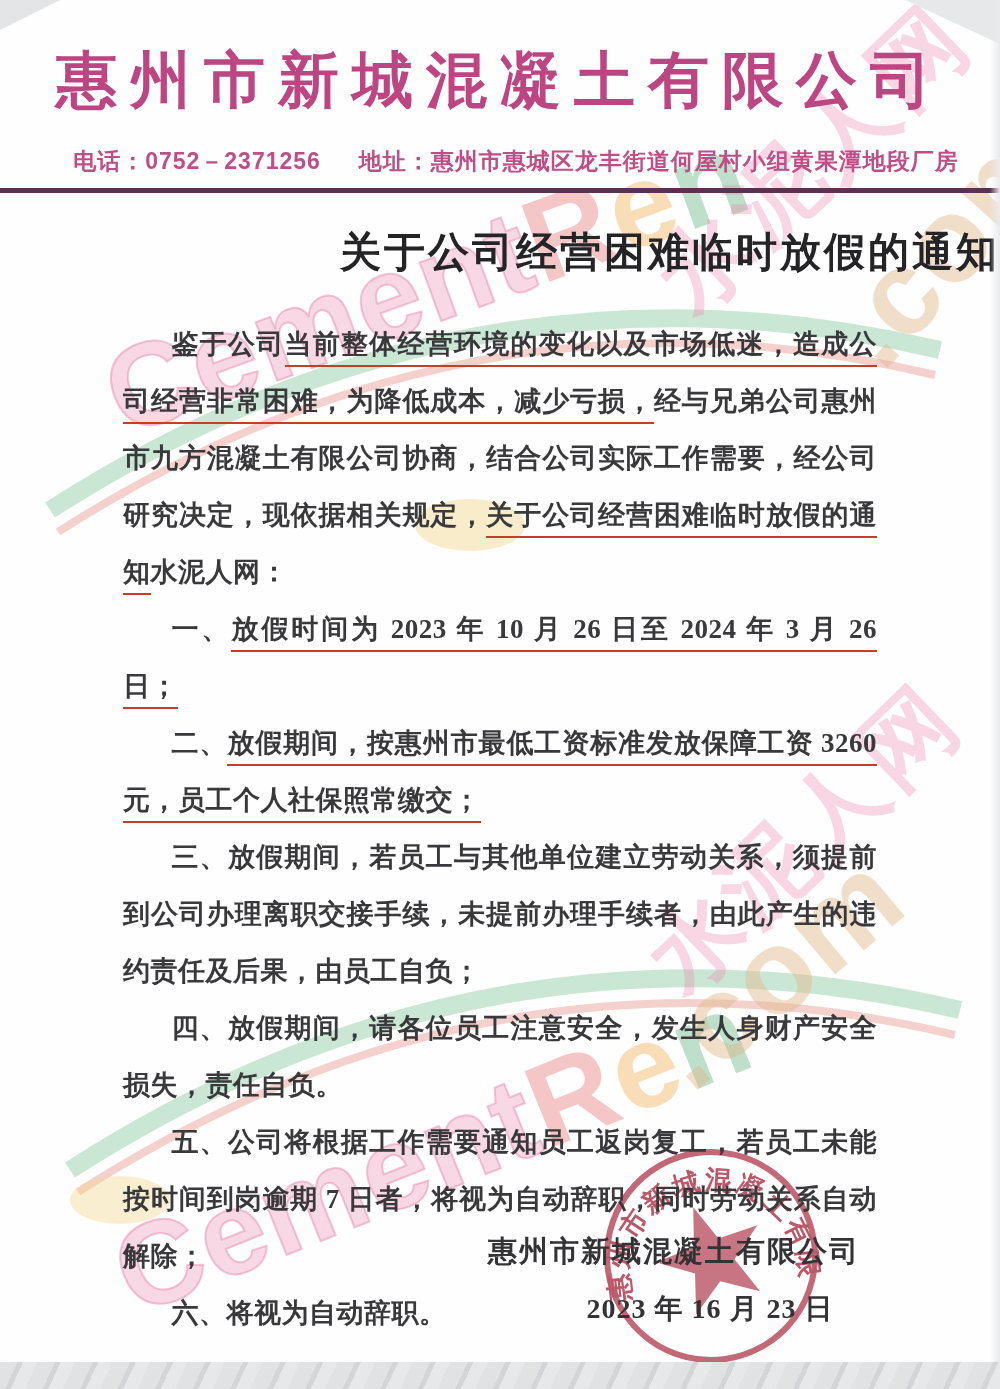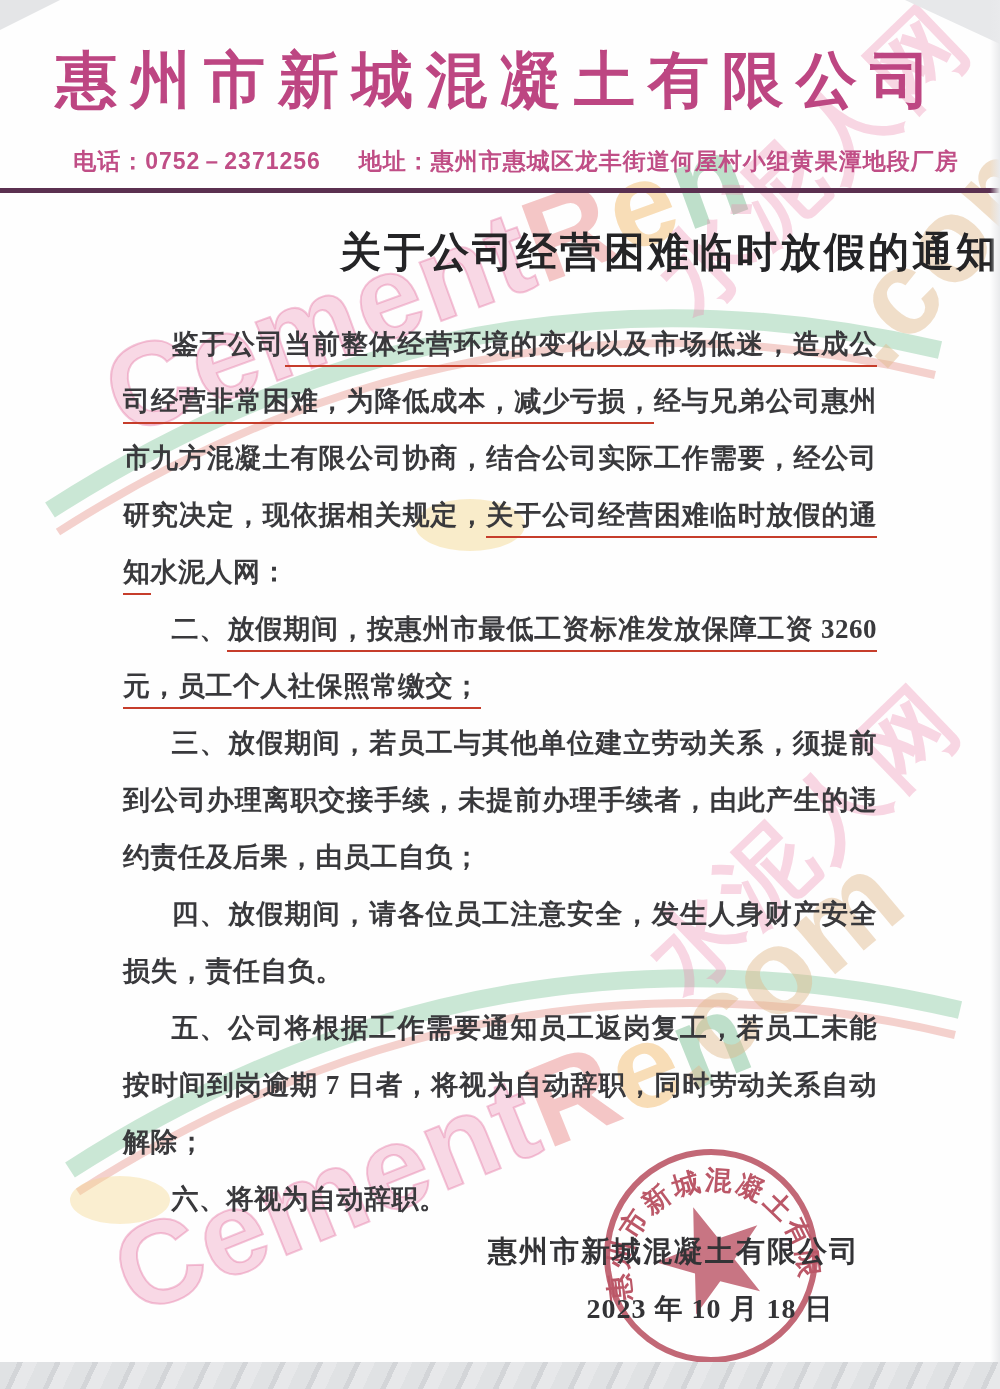--- a/index.html
+++ b/index.html
@@ -97,29 +97,30 @@
     <div class="contact-line">
       <span>电话：0752－2371256</span><span class="gap"></span><span>地址：惠州市惠城区龙丰街道何屋村小组黄果潭地段厂房</span>
     </div>
     <div class="head-rule"></div>
   </div>
 
   <div class="doc-title">关于公司经营困难临时放假的通知</div>
 
   <div class="doc-body">
       <p class="para"><span class="">鉴于公司</span><span class="u">当前整体经营环境的变化以及市场低迷，造成公司经营非常困难，为降低成本，减少亏损，</span><span class="">经与兄弟公司惠州市九方混凝土有限公司协商，结合公司实际工作需要，经公司研究决定，现依据相关规定，</span><span class="u">关于公司经营困难临时放假的通知</span><span class="">水泥人网：</span></p>
+      <p class="para"><span class="">一、</span><span class="u">放假时间为 2023 年 10 月 26 日至 2024 年 3 月 26 日；</span></p>
       <p class="para"><span class="">二、</span><span class="u">放假期间，按惠州市最低工资标准发放保障工资 3260 元，员工个人社保照常缴交；</span></p>
       <p class="para"><span class="">三、放假期间，若员工与其他单位建立劳动关系，须提前到公司办理离职交接手续，未提前办理手续者，由此产生的违约责任及后果，由员工自负；</span></p>
       <p class="para"><span class="">四、放假期间，请各位员工注意安全，发生人身财产安全损失，责任自负。</span></p>
       <p class="para"><span class="">五、公司将根据工作需要通知员工返岗复工，若员工未能按时间到岗逾期 7 日者，将视为自动辞职，同时劳动关系自动解除；</span></p>
       <p class="para"><span class="">六、将视为自动辞职。</span></p>
     </div>
 
   <div class="sign-company">惠州市新城混凝土有限公司</div>
-  <div class="sign-date">2023 年 10 月 18 日</div>
+  <div class="sign-date">2023 年 16 月 23 日</div>
 
   <svg class="stamp" viewBox="0 0 228 228">
     <defs>
       <path id="stamp-arc" d="M 30,152 A 86,86 0 1 1 198,152" fill="none"></path>
     </defs>
     <circle cx="114" cy="114" r="104" fill="none" stroke="#ad3347" stroke-width="6" opacity="0.9"></circle>
     <g>
       <path d="M 114,62 L 127,100 L 168,101 L 135,125 L 148,164 L 114,141 L 80,164 L 93,125 L 60,101 L 101,100 Z" fill="#b03a4e" opacity="0.85" transform="rotate(-12 114 114)"></path>
     </g>
     <text font-family="Liberation Sans, sans-serif" font-size="27" font-weight="bold" fill="#ad3347" letter-spacing="3">

